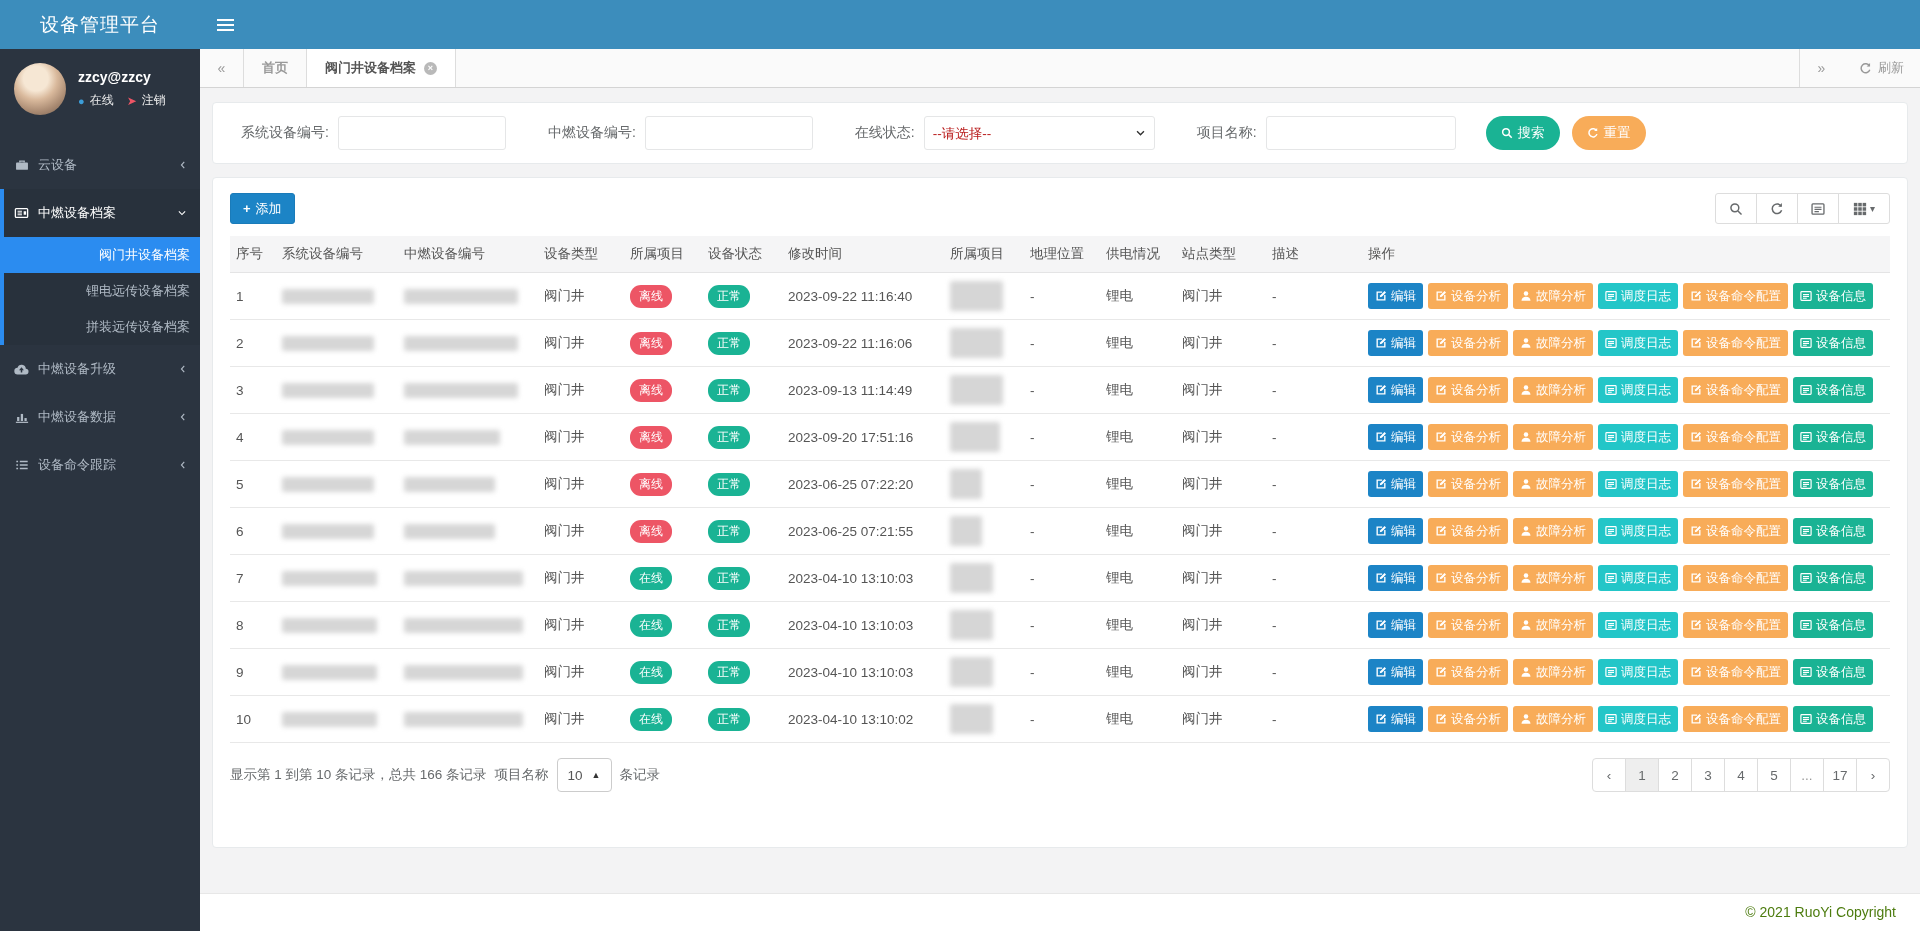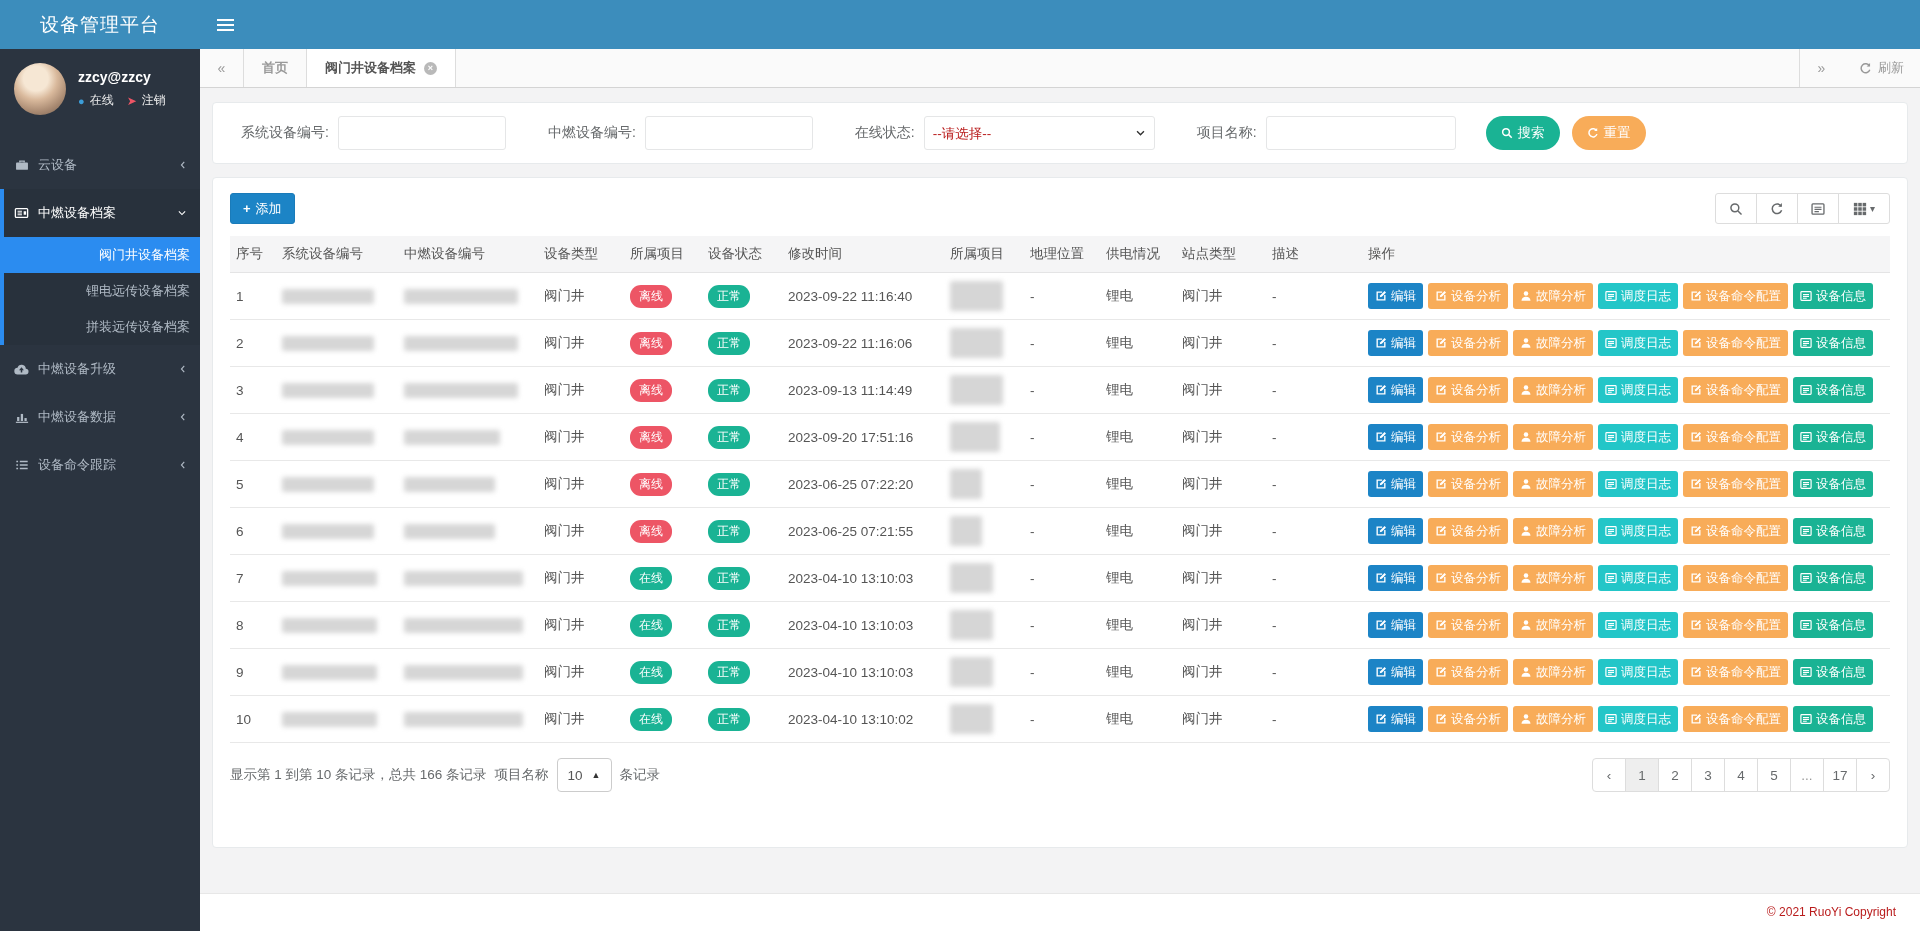--- a/index.html
+++ b/index.html
@@ -84,21 +84,21 @@
   .page-info { display: flex; align-items: center; gap: 8px; font-size: 13.5px; color: #676a6c; }
   .page-size { border: 1px solid #ccc; border-radius: 4px; height: 34px; padding: 0 10px; display: inline-flex; align-items: center; gap: 9px; cursor: pointer; color: #555; }
   .page-size .up { font-size: 9px; color: #333; }
   .pager { display: flex; list-style: none; }
   .pager li { min-width: 34px; height: 34px; padding: 0 6px; background: #fff; border: 1px solid #ddd; margin-left: -1px; display: flex; align-items: center; justify-content: center; font-size: 13.5px; color: #676a6c; cursor: pointer; }
   .pager li:first-child { border-radius: 4px 0 0 4px; margin-left: 0; }
   .pager li:last-child { border-radius: 0 4px 4px 0; }
   .pager li.active { background: #eee; }
   .pager li.dots { cursor: default; color: #999; }
 
-  .footer { margin-top: auto; height: 38px; background: #fff; border-top: 1px solid #e7e7e7; line-height: 37px; text-align: right; padding-right: 24px; font-size: 12px; color: #b91c1c; flex-shrink: 0; }
+  .footer { margin-top: auto; height: 38px; background: #fff; border-top: 1px solid #e7e7e7; line-height: 37px; text-align: right; padding-right: 24px; font-size: 14px; color: #4d7c0f; flex-shrink: 0; }
 
   svg { display: block; }
 </style>
 </head>
 <body>
 
 <div class="app">
 
   <aside class="sidebar">
     <div class="logo">设备管理平台</div>

